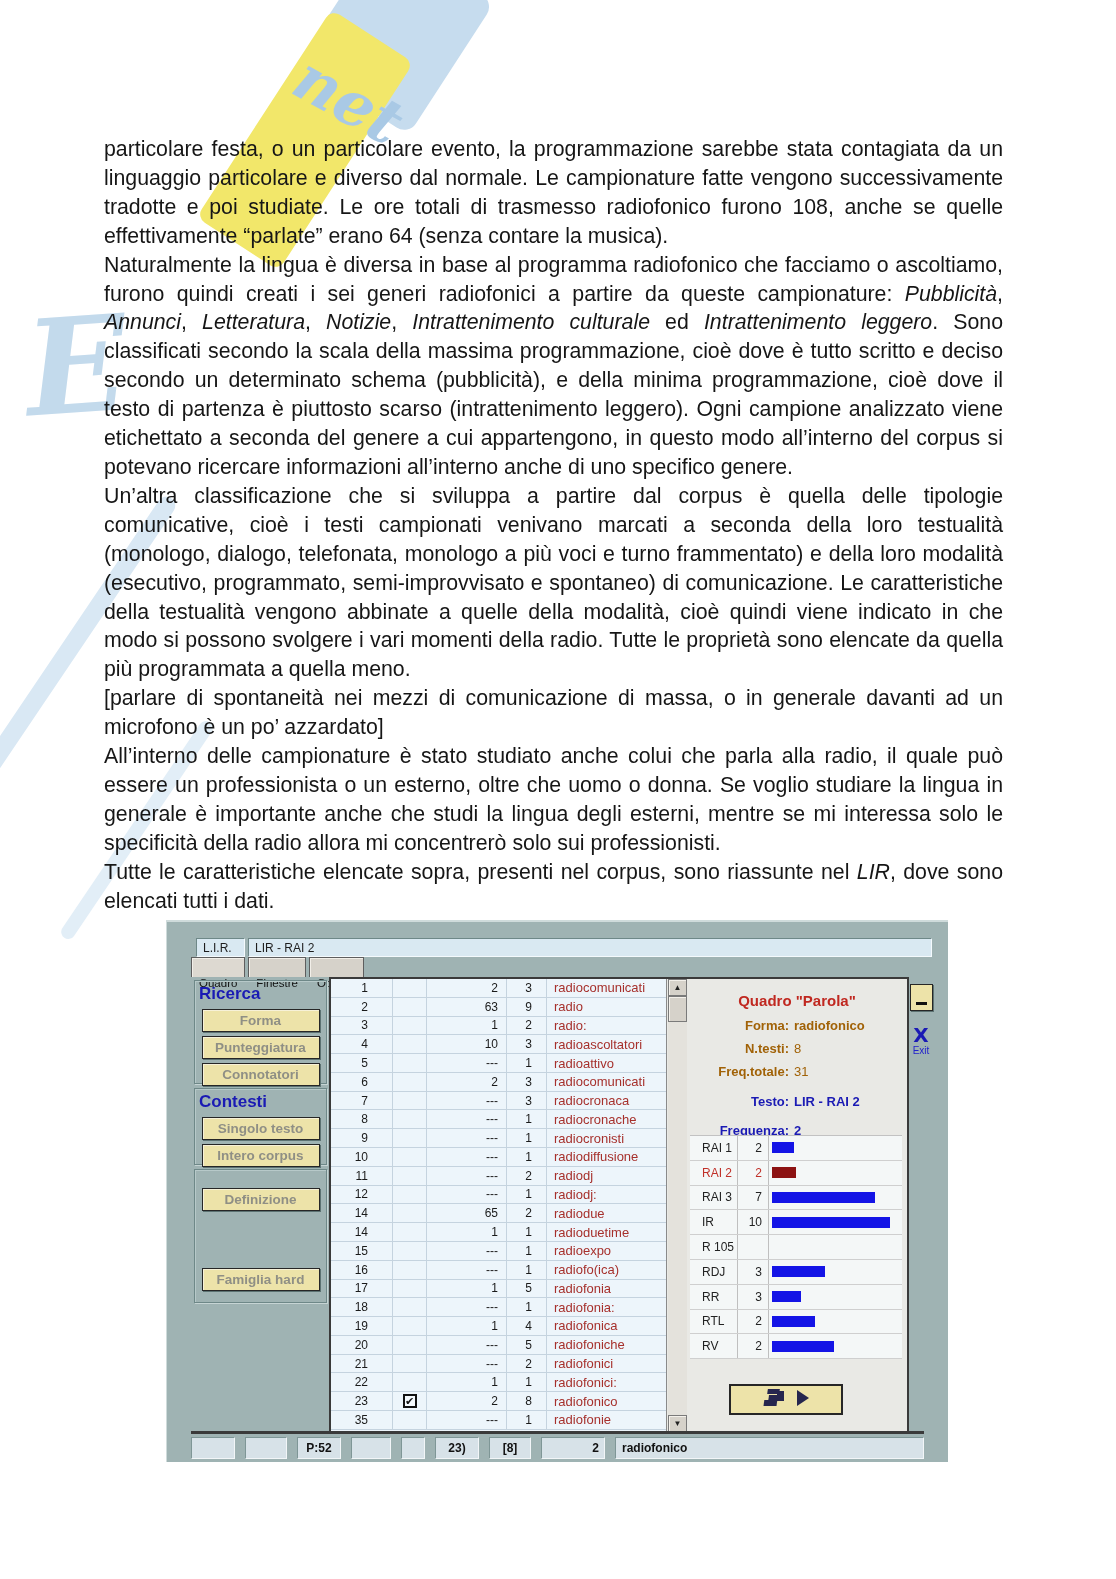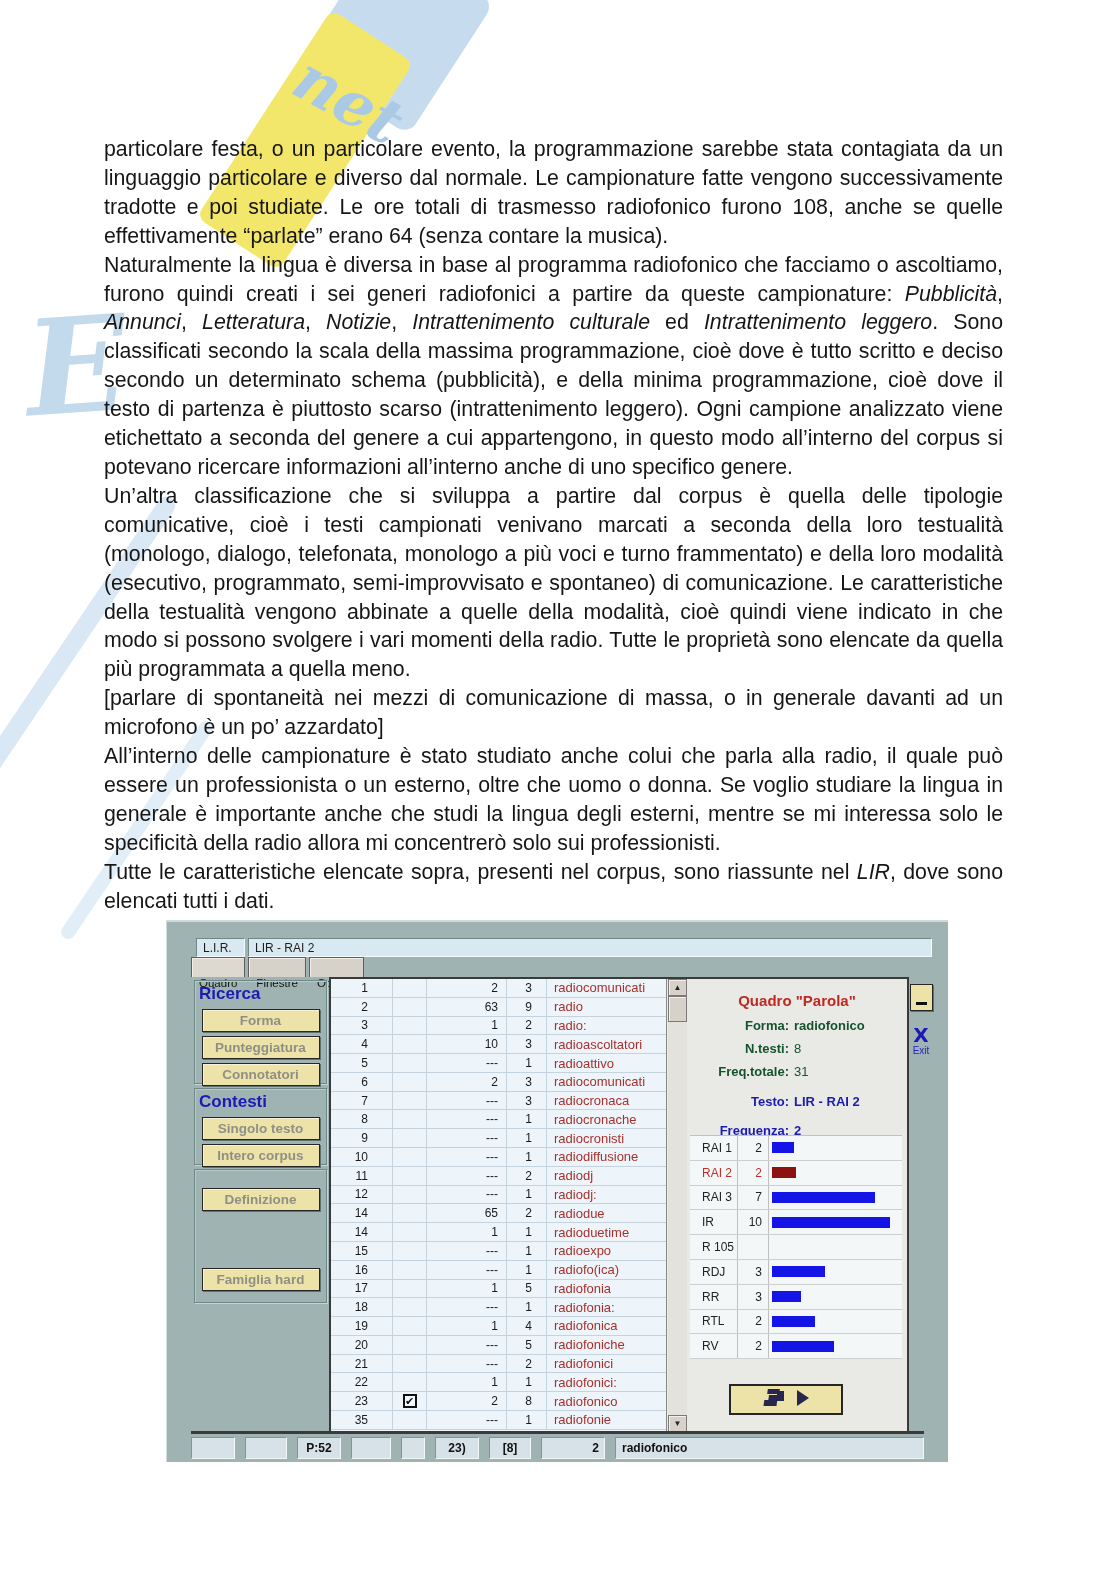--- a/index.html
+++ b/index.html
@@ -70,21 +70,21 @@
   .sb-btn{position:absolute;left:0;width:19px;height:17px;background:#D6D2CA;border:1px solid #7A7A7A;
           box-shadow:inset 1px 1px 0 #F4F1EB;font-size:8px;display:flex;align-items:center;justify-content:center;color:#222}
   .sb-up{top:0}
   .sb-down{bottom:0}
   .sb-thumb{position:absolute;left:0;top:17px;width:19px;height:26px;background:#D6D2CA;
             border:1px solid #7A7A7A;box-shadow:inset 1px 1px 0 #F4F1EB}
 
   .panel{position:absolute;left:356px;top:0;width:220px;height:100%;background:#E9E9E5}
   .ptitle{margin-top:13px;text-align:center;color:#C02820;font-weight:bold;font-size:15px}
   .pfields{margin-top:9px}
-  .pfield{display:flex;font-size:13px;margin:8px 0;color:#14532d}
+  .pfield{display:flex;font-size:13px;margin:8px 0;color:#a16207}
   .plabel{width:102px;text-align:right;font-weight:bold;margin-right:5px;white-space:nowrap}
   .pval{white-space:nowrap}
   .pfield.blue{color:#1A1AB4}
   .pval.vb{font-weight:bold}
   .pfield:nth-child(4){margin-top:15px}
   .pfield:nth-child(5){margin-top:14px}
 
   .chart{position:absolute;left:3px;top:156px;width:212px;height:224px;background:#F4F7F7;border-top:1px solid #C2C2C2}
   .crow{position:relative;height:24.8px;border-bottom:1px solid #CFCFCF;font-size:12px;color:#222;
         display:flex;align-items:center}

